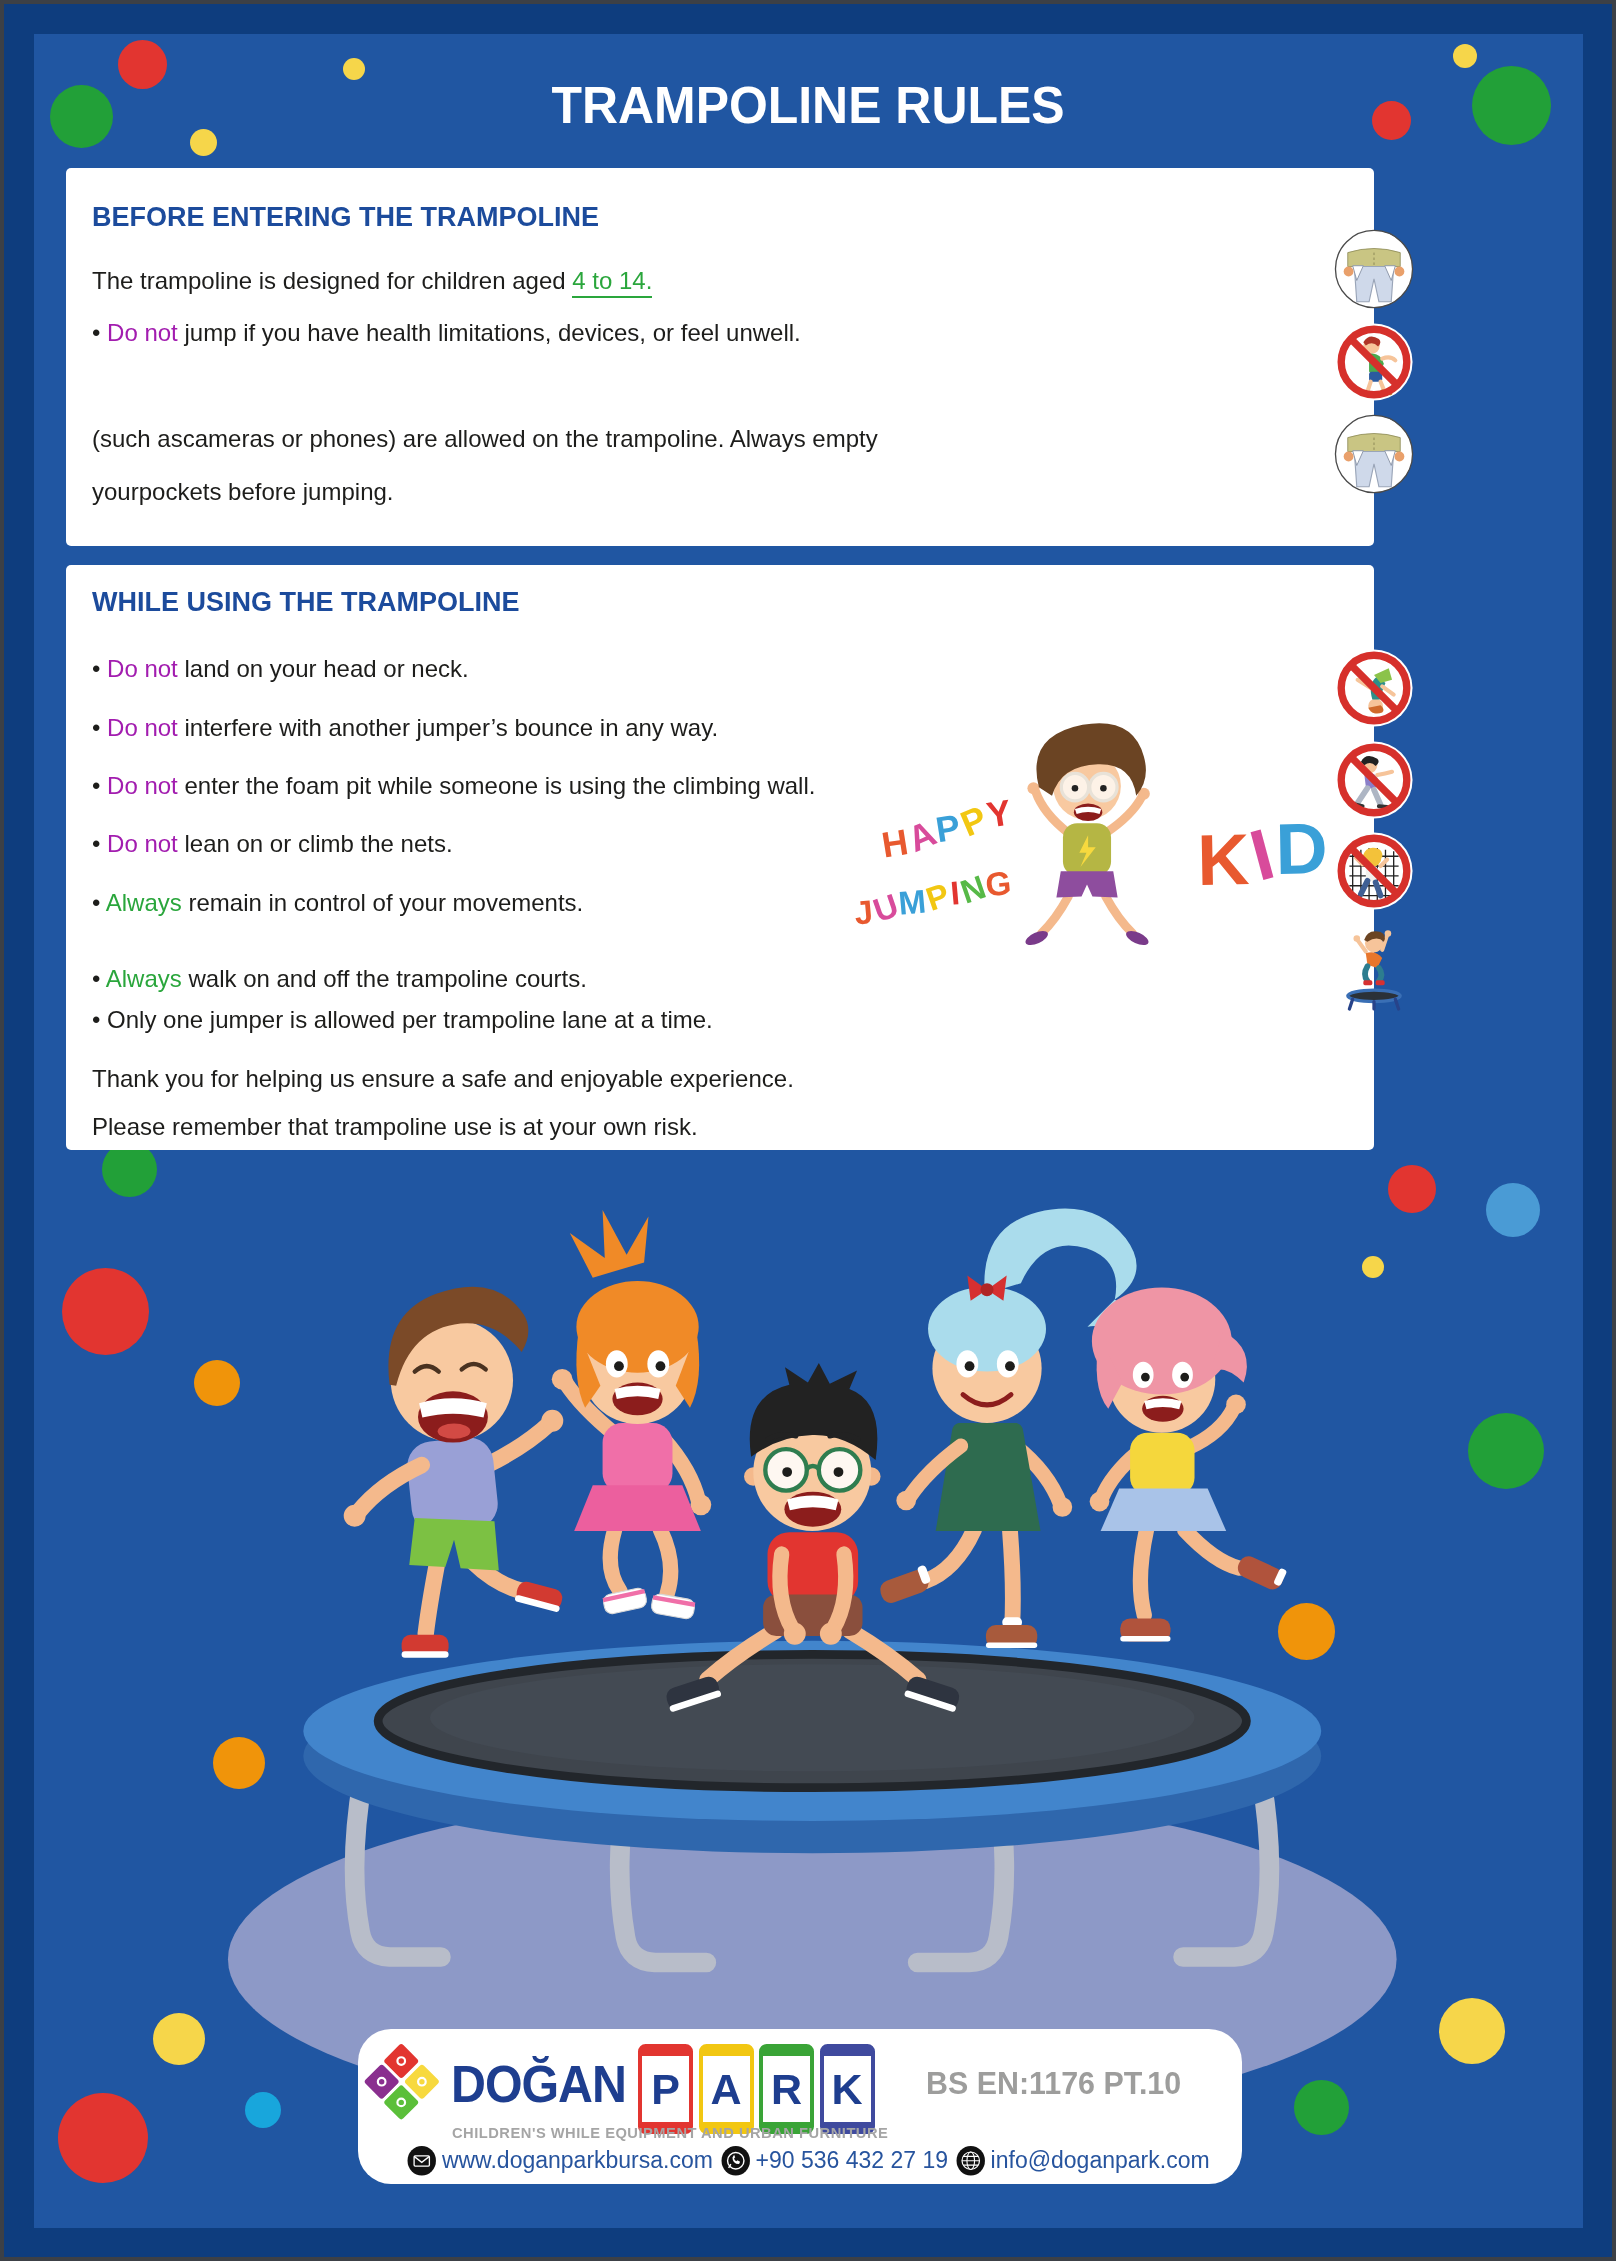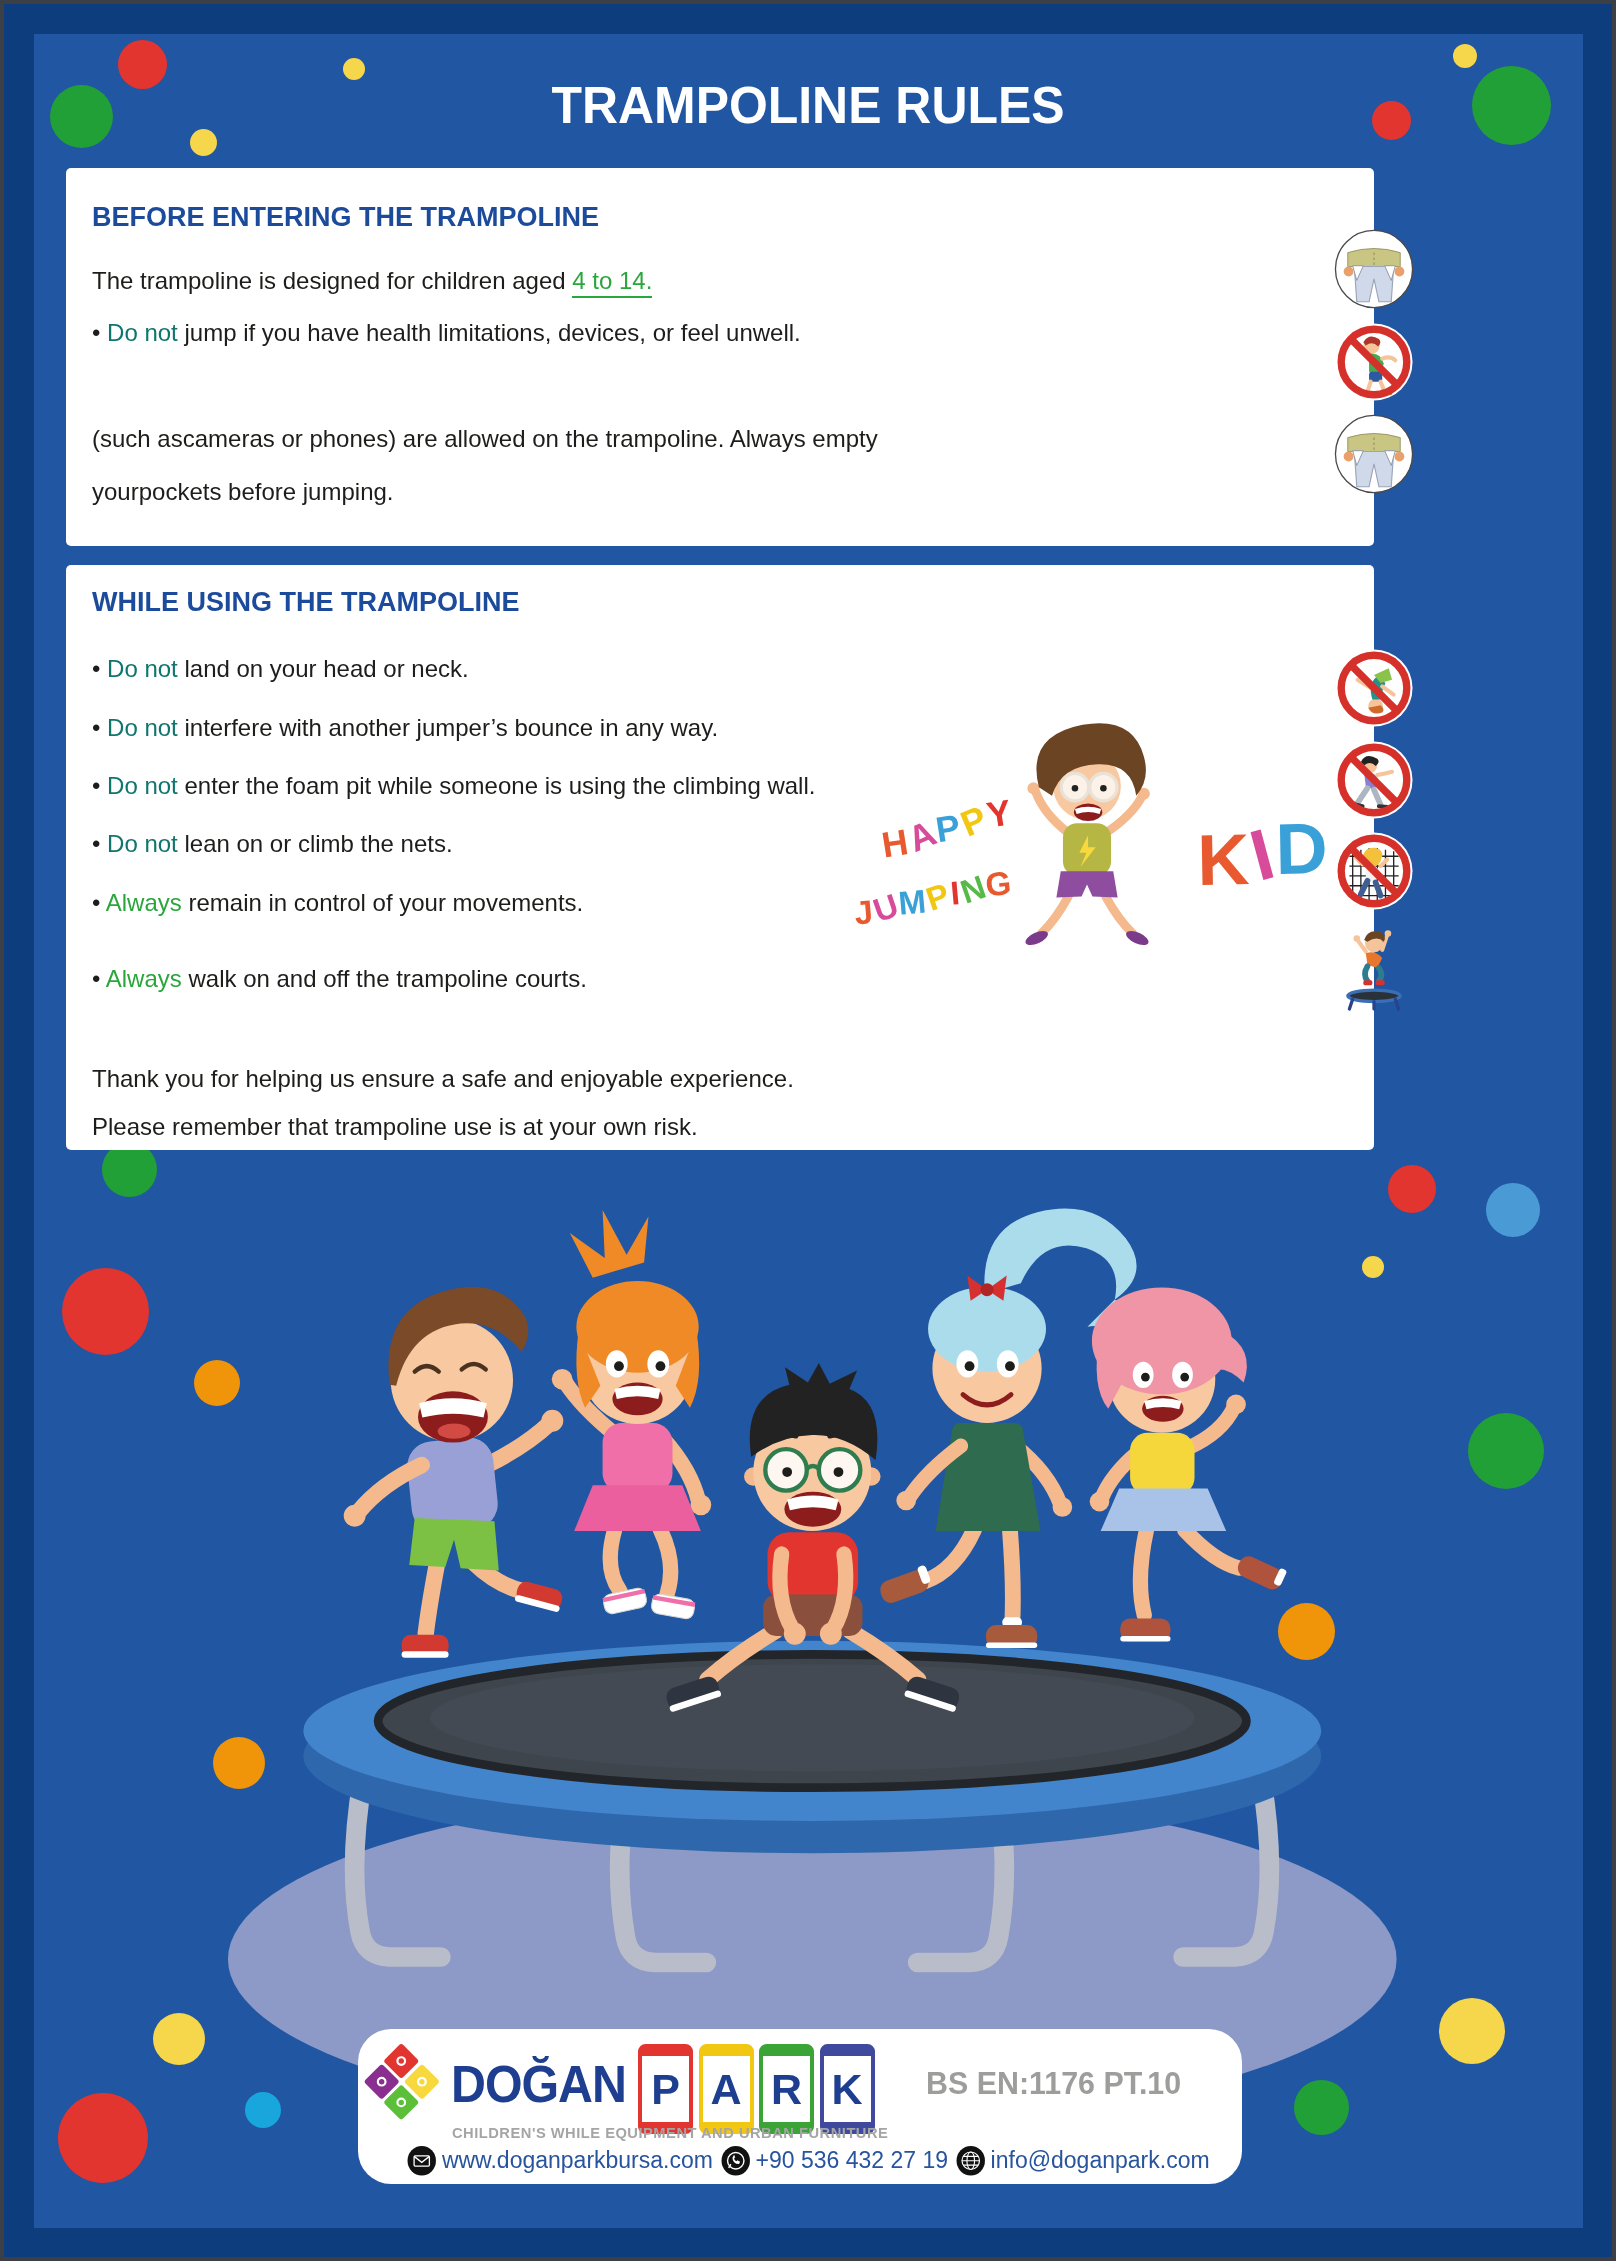--- a/index.html
+++ b/index.html
@@ -8,21 +8,21 @@
   .inner-bg{position:absolute;left:29.5px;top:29.5px;right:29.5px;bottom:29.5px;background:#2056a2;}
   .dot{position:absolute;border-radius:50%;}
   .page-title{position:absolute;left:0;top:71px;width:100%;text-align:center;color:#ffffff;
               font-size:52px;font-weight:800;letter-spacing:0px;transform:scaleX(.96);}
   .card{position:absolute;left:62px;width:1308px;background:#ffffff;border-radius:5px;z-index:3;}
   .card1{top:164px;height:378px;}
   .card2{top:561px;height:585px;}
   .card-heading{position:absolute;left:26px;font-size:27px;font-weight:800;color:#1c4b9c;letter-spacing:0;}
   .line{position:absolute;left:26px;font-size:24px;color:#1d1d1b;white-space:nowrap;}
   .line.bullet::before{content:"\2022";color:#1d1d1b;}
-  .lead-red{color:#0f766e;}
+  .lead-red{color:#a21caf;}
   .lead-green{color:#2aa63c;}
   .age-link{color:#2aa63c;border-bottom:2.2px solid #2aa63c;padding-bottom:2.2px;}
   .icon-slot{position:absolute;left:1267px;width:82px;height:82px;}
   .icon-slot svg{width:100%;height:100%;}
   .happy-block{position:absolute;left:781px;top:139px;width:492px;height:273px;}
   .happy-word{position:absolute;font-weight:800;}
   .happy-word span{display:inline-block;}
   .w1{left:33px;top:104px;font-size:36px;transform:rotate(-16deg);letter-spacing:2.2px;}
   .w2{left:5.5px;top:175px;font-size:33px;transform:rotate(-12deg);letter-spacing:1.6px;}
   .w3{left:350px;top:109px;font-size:72px;transform:rotate(-8deg);letter-spacing:3.3px;}
@@ -141,20 +141,23 @@
     </div>
     <div class="line bullet" style="top:265px;">
       <span class="lead-red">Do not</span><span> lean on or climb the nets.</span>
     </div>
     <div class="line bullet" style="top:324px;">
       <span class="lead-green">Always</span><span> remain in control of your movements.</span>
     </div>
     <div class="line bullet" style="top:400px;">
       <span class="lead-green">Always</span><span> walk on and off the trampoline courts.</span>
     </div>
+    <div class="line bullet" style="top:441px;">
+      <span></span><span>Only one jumper is allowed per trampoline lane at a time.</span>
+    </div>
     <div class="line" style="top:500px;">Thank you for helping us ensure a safe and enjoyable experience.</div>
     <div class="line" style="top:548px;">Please remember that trampoline use is at your own risk.</div>
 
     <div class="happy-block">
       <div class="happy-word w1"><span style="color: rgb(232, 89, 47); transform: rotate(7deg);">H</span><span style="color: rgb(216, 75, 155); transform: rotate(-7deg);">A</span><span style="color: rgb(58, 160, 216); transform: rotate(7deg);">P</span><span style="color: rgb(242, 199, 18); transform: rotate(-7deg);">P</span><span style="color: rgb(226, 53, 48); transform: rotate(7deg);">Y</span></div>
       <div class="happy-word w2"><span style="color: rgb(232, 89, 47); transform: rotate(7deg);">J</span><span style="color: rgb(216, 75, 155); transform: rotate(-7deg);">U</span><span style="color: rgb(58, 160, 216); transform: rotate(7deg);">M</span><span style="color: rgb(242, 199, 18); transform: rotate(-7deg);">P</span><span style="color: rgb(226, 53, 48); transform: rotate(7deg);">I</span><span style="color: rgb(87, 185, 71); transform: rotate(-7deg);">N</span><span style="color: rgb(232, 89, 47); transform: rotate(7deg);">G</span></div>
       <div class="happy-word w3"><span style="color: rgb(232, 89, 47); transform: rotate(7deg);">K</span><span style="color: rgb(216, 75, 155); transform: rotate(-7deg);">I</span><span style="color: rgb(58, 160, 216); transform: rotate(7deg);">D</span></div>
       <svg style="position:absolute;left:158px;top:0;width:164px;height:257px;" viewBox="0 0 300 470">
         <path d="M 116 236 Q 70 200 56 160" stroke="#f4b98c" stroke-width="16" fill="none" stroke-linecap="round"></path>
         <path d="M 184 236 Q 232 204 250 170" stroke="#f4b98c" stroke-width="16" fill="none" stroke-linecap="round"></path>

